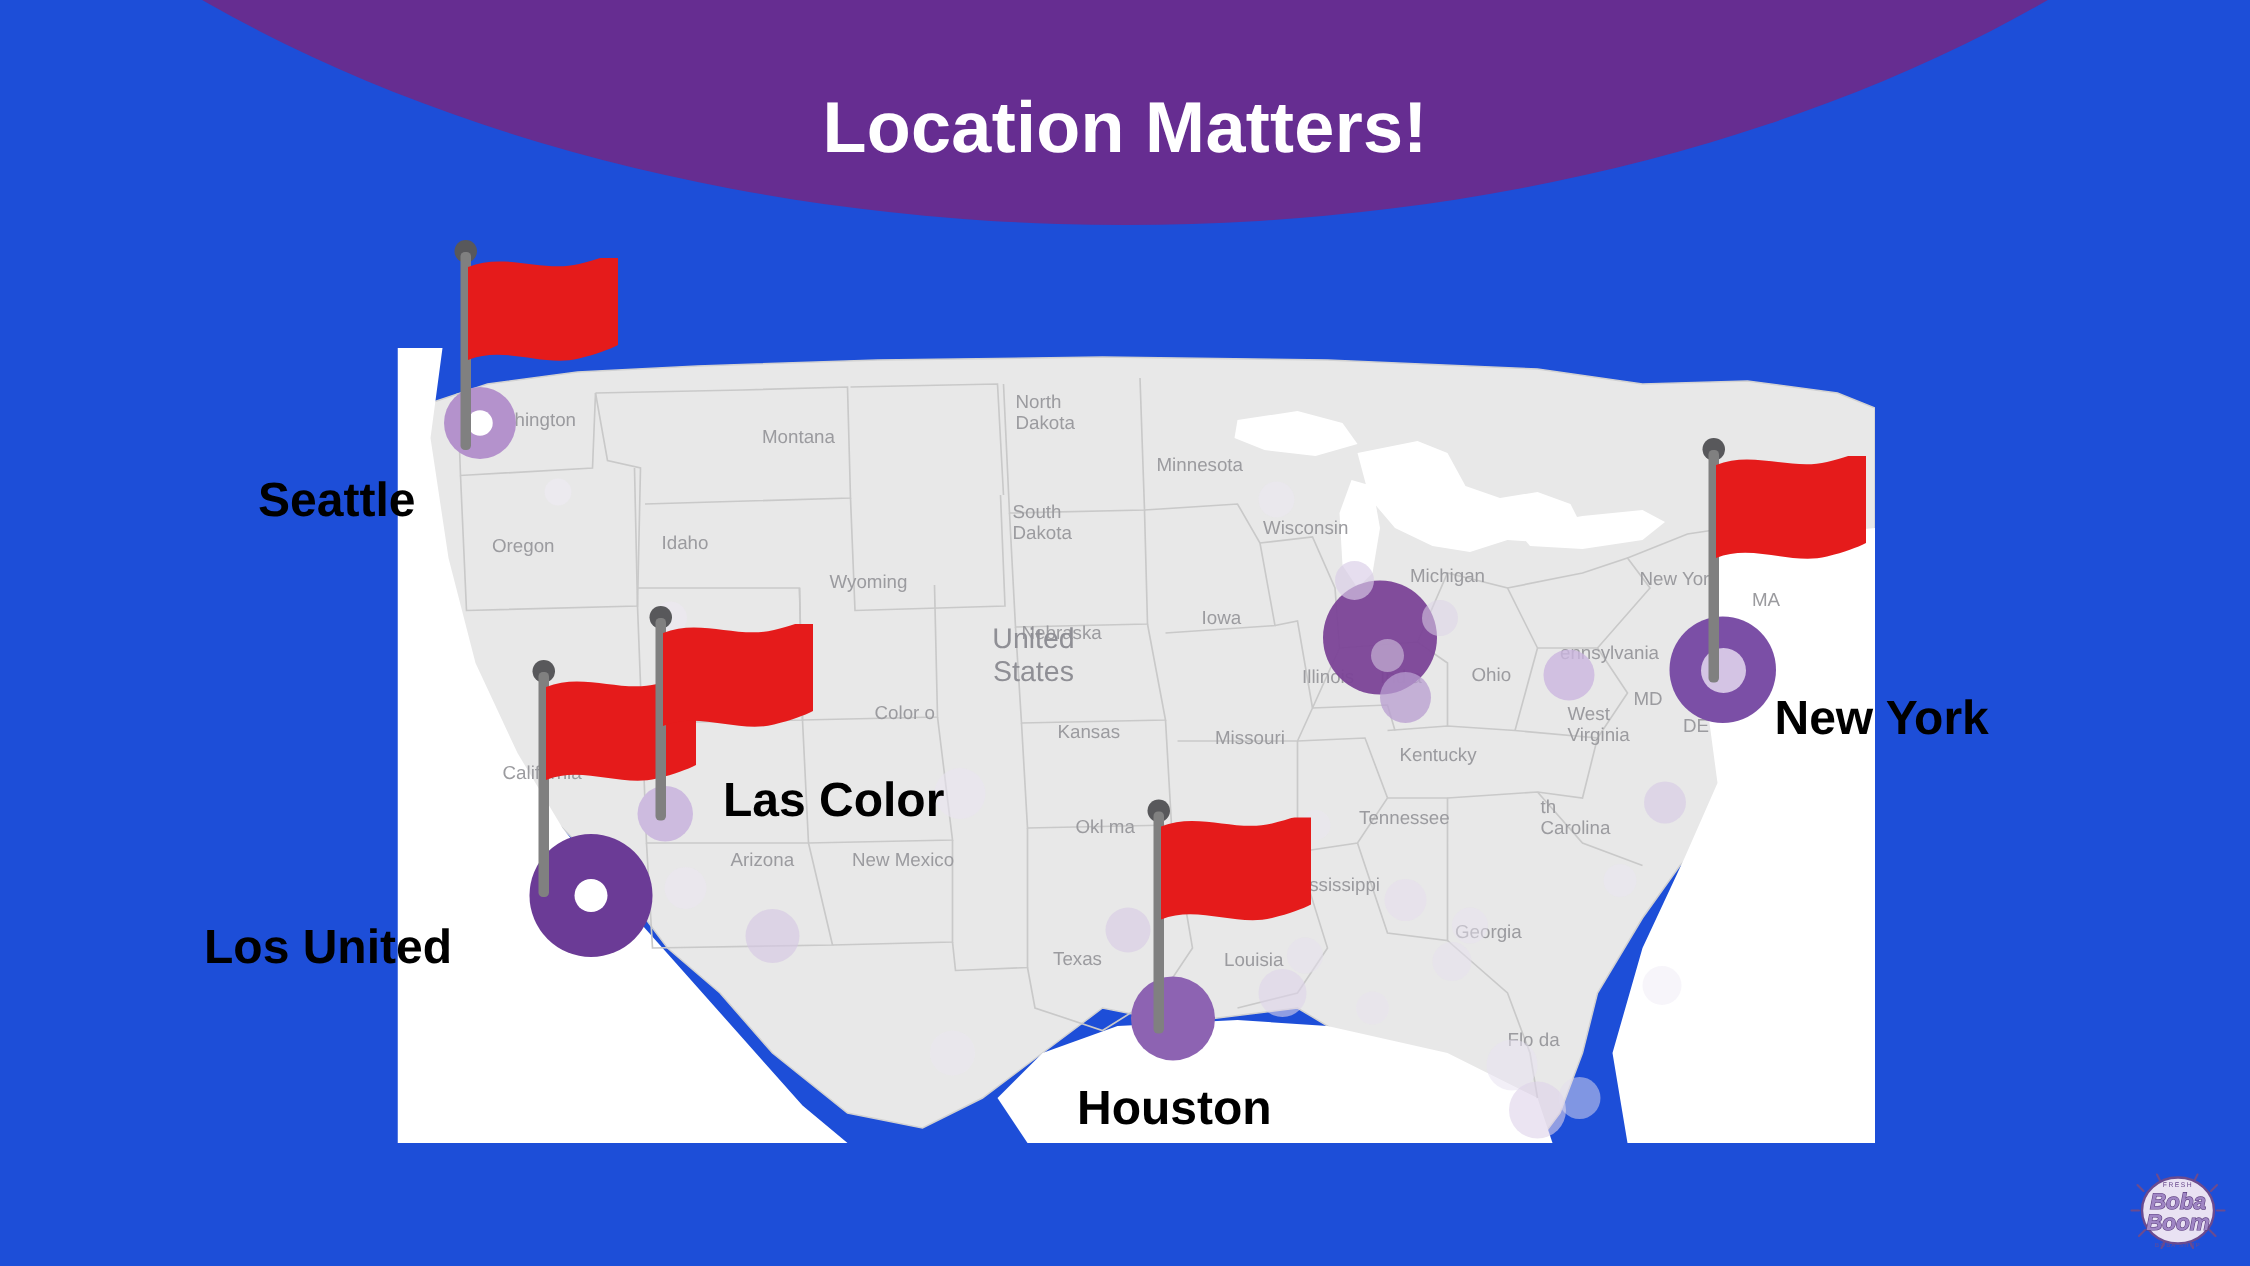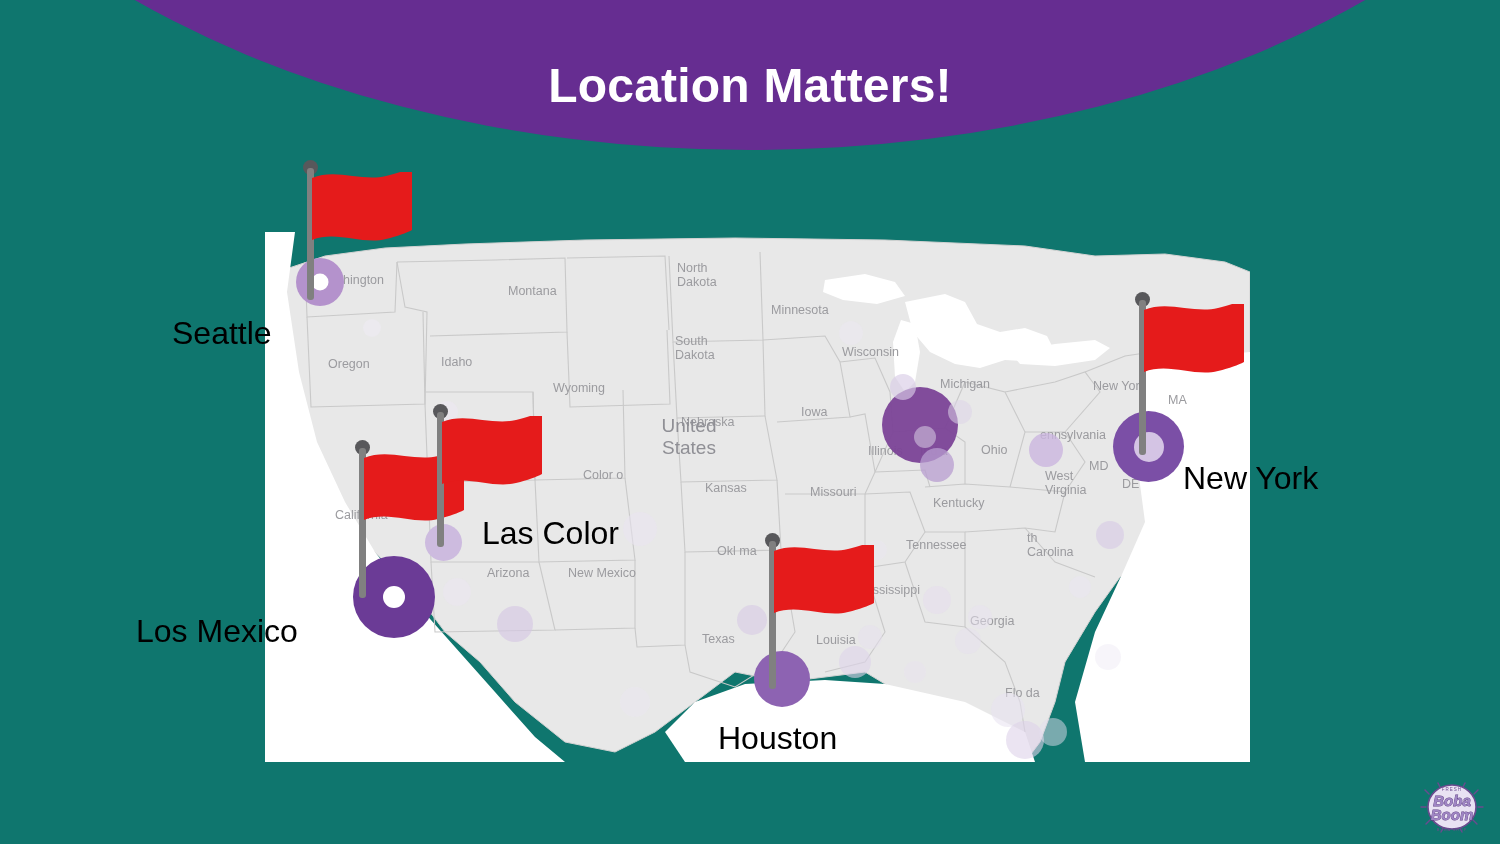--- a/index.html
+++ b/index.html
@@ -1,18 +1,18 @@
 <!DOCTYPE html>
 <html><head>
 <meta charset="utf-8">
 <style>
   html,body{margin:0;padding:0;background:#fff;}
   body{width:1500px;height:844px;overflow:hidden;
        font-family:"Liberation Sans", sans-serif;-webkit-font-smoothing:antialiased;}
-  #slide{position:relative;width:1500px;height:844px;background:#0f766e;overflow:hidden;}
+  #slide{position:relative;width:1500px;height:844px;background:#1d4ed8;overflow:hidden;}
 
   
   .header-band{position:absolute;left:-160px;top:-420px;width:1820px;height:570px;
       background:#662d91;border-radius:0 0 50% 50%/0 0 120px 120px;}
   .header-band.shape{border-radius:0 0 50% 50% / 0 0 100% 100%;}
   .title{position:absolute;left:0;top:58px;width:1500px;text-align:center;
       color:#ffffff;font-size:48px;font-weight:bold;letter-spacing:.2px;
       font-family:"Liberation Sans", sans-serif;z-index:6;}
 
   
@@ -26,21 +26,21 @@
   .marker{position:absolute;border-radius:50%;z-index:2;}
   .marker .hole{position:absolute;border-radius:50%;left:50%;top:50%;transform:translate(-50%,-50%);}
 
   
   .flag{position:absolute;z-index:4;}
   .flag .pole{position:absolute;left:0;top:8px;width:7px;background:#808080;border-radius:3px;}
   .flag .knob{position:absolute;left:-4px;top:0;width:15px;height:15px;border-radius:50%;background:#58585b;}
   .flag .cloth{position:absolute;left:5px;top:12px;}
 
   
-  .citylabel{position:absolute;color:#000000;font-weight:normal;z-index:7;
+  .citylabel{position:absolute;color:#000000;font-weight:bold;z-index:7;
       font-family:"Liberation Sans",sans-serif;font-size:32px;white-space:nowrap;}
 
   
   .logo{position:absolute;right:12px;bottom:6px;width:72px;height:62px;z-index:8;text-align:center;}
 </style>
 </head>
 <body>
 
 <div id="slide">
 
@@ -207,21 +207,21 @@
       <div class="marker" style="left: 353px; top: 556px; width: 82px; height: 82px; background: rgb(107, 59, 150);">
         <div class="hole" style="width: 22px; height: 22px; background: rgb(255, 255, 255);"></div>
       </div>
       <div class="flag" style="left: 359px; top: 440px; width: 110px; height: 170px;">
         <div class="knob"></div>
         <div class="pole" style="height: 150px;"></div>
         <div class="cloth"><svg width="102" height="82" viewBox="0 0 102 82" xmlns="http://www.w3.org/2000/svg">
             <path d="M0,6 C24,-4 50,10 74,4 C86,1 94,-2 100,-4 L100,58 C94,61 86,64 74,67 C50,73 24,58 0,68 Z" fill="#e51b1b"></path>
           </svg></div>
       </div>
-      <div class="citylabel" style="left: 136px; top: 613px;">Los Mexico</div>
+      <div class="citylabel" style="left: 136px; top: 613px;">Los United</div>
       <div class="marker" style="left: 425px; top: 524px; width: 37px; height: 37px; background: rgb(205, 187, 223);"></div>
       <div class="flag" style="left: 437px; top: 404px; width: 110px; height: 155px;">
         <div class="knob"></div>
         <div class="pole" style="height: 135px;"></div>
         <div class="cloth"><svg width="102" height="82" viewBox="0 0 102 82" xmlns="http://www.w3.org/2000/svg">
             <path d="M0,6 C24,-4 50,10 74,4 C86,1 94,-2 100,-4 L100,58 C94,61 86,64 74,67 C50,73 24,58 0,68 Z" fill="#e51b1b"></path>
           </svg></div>
       </div>
       <div class="citylabel" style="left: 482px; top: 515px;">Las Color</div>
       <div class="marker" style="left: 754px; top: 651px; width: 56px; height: 56px; background: rgb(141, 99, 178);"></div>

